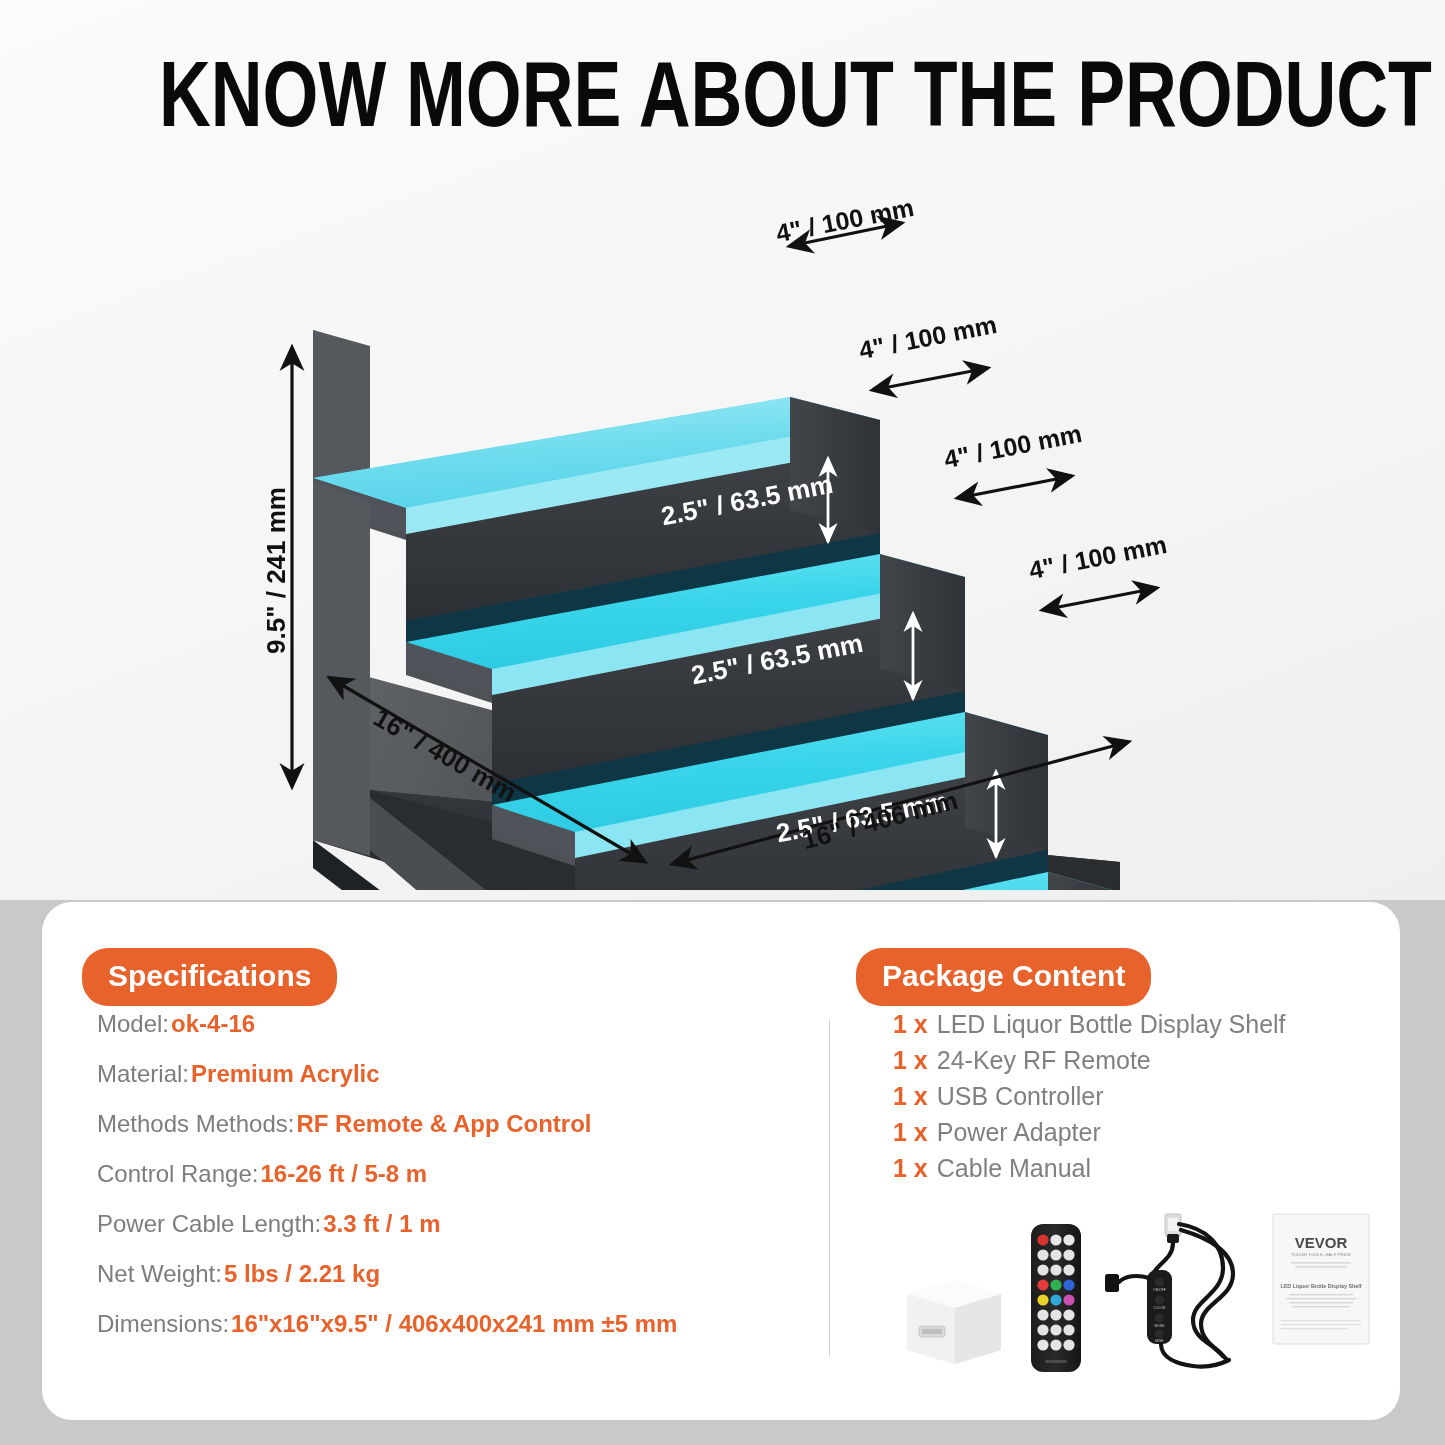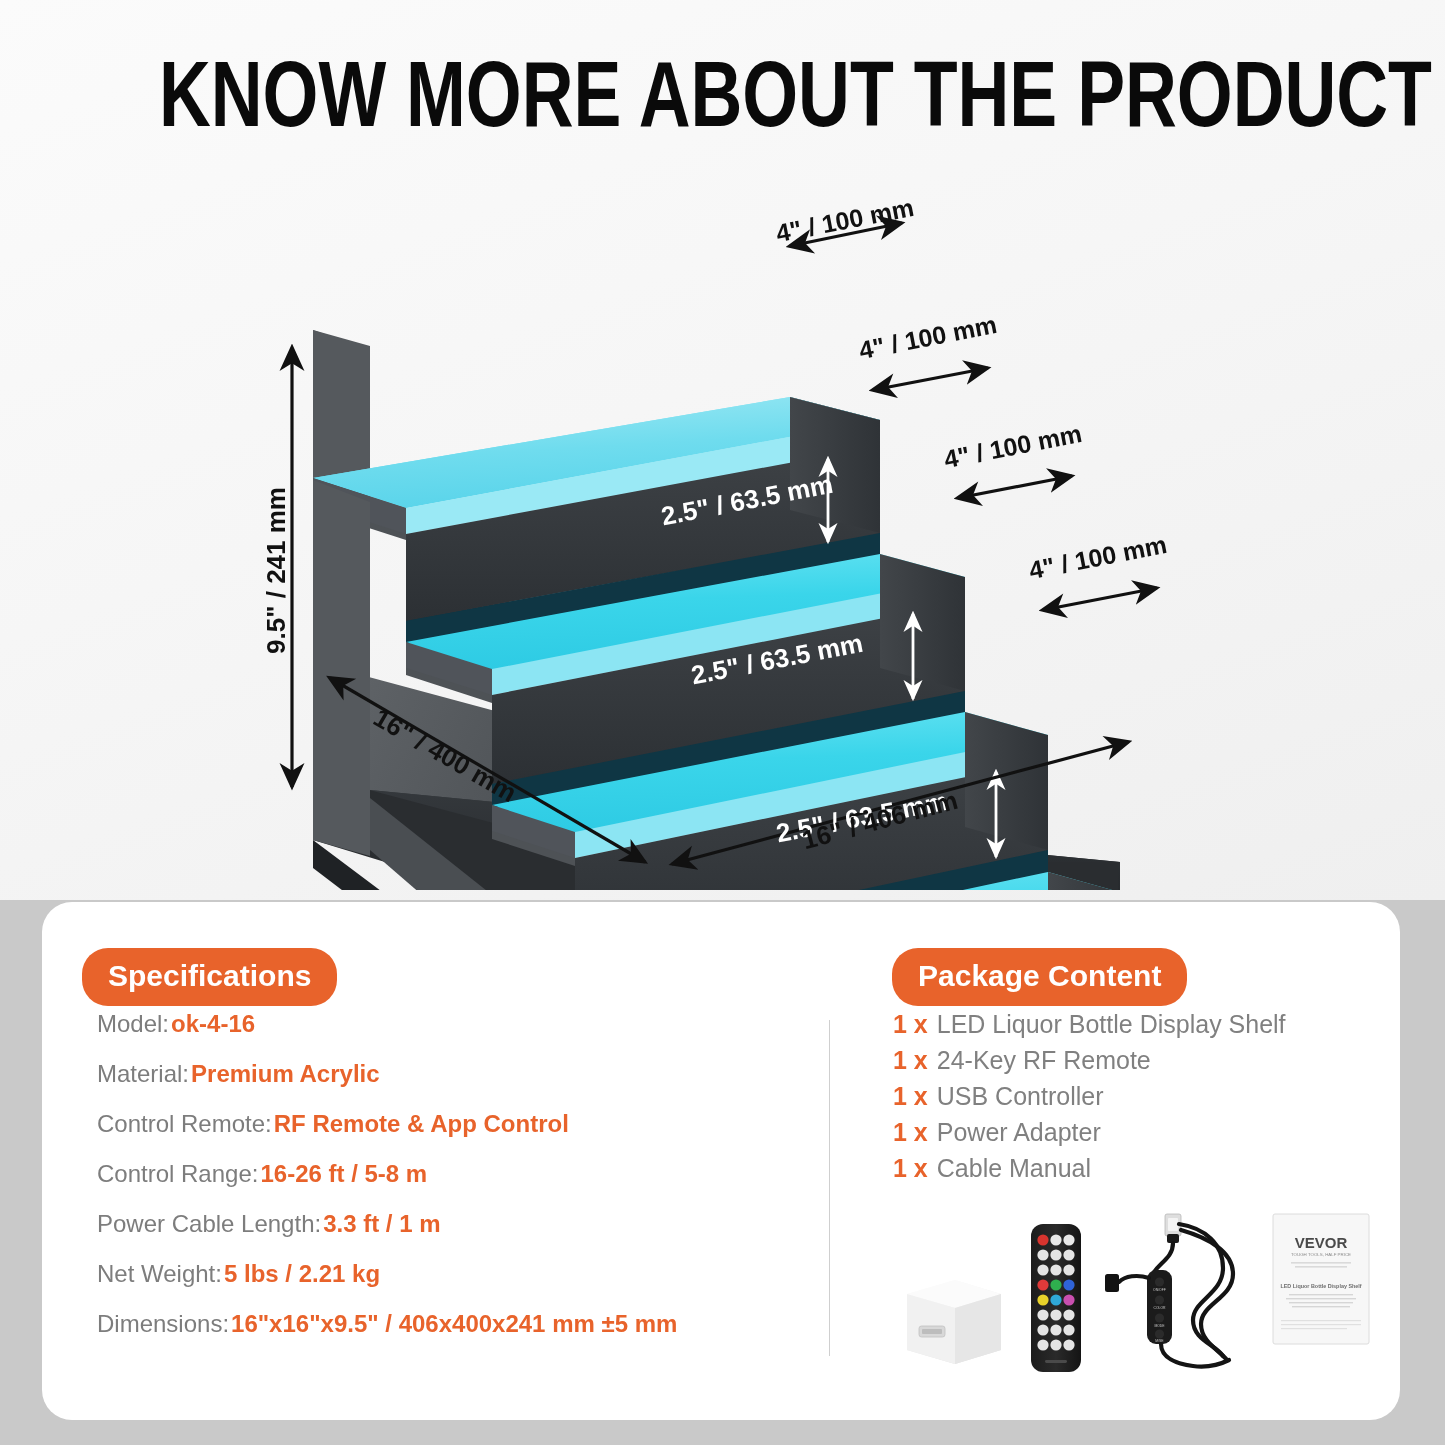--- a/index.html
+++ b/index.html
@@ -64,21 +64,21 @@
     background: #e8632b;
     border-radius: 26px;
     color: #ffffff;
     font-weight: 700;
     font-size: 30px;
     line-height: 1;
     padding: 13px 26px 15px 26px;
     white-space: nowrap;
   }
   #pill-spec { left: 82px; top: 948px; }
-  #pill-pkg  { left: 892px; top: 948px; }
+  #pill-pkg  { left: 856px; top: 948px; }
 
   
   .spec-list { position: absolute; left: 97px; top: 1010px; width: 720px; }
   .spec-row {
     display: flex; align-items: baseline;
     height: 50px;
     font-size: 24px;
     white-space: nowrap;
   }
   .spec-label { color: #7d7d7d; font-weight: 400; }
@@ -285,21 +285,21 @@
   <div class="spec-list">
     <div class="spec-row">
       <span class="spec-label">Model:</span>
       <span class="spec-value">ok-4-16</span>
     </div>
     <div class="spec-row">
       <span class="spec-label">Material:</span>
       <span class="spec-value">Premium Acrylic</span>
     </div>
     <div class="spec-row">
-      <span class="spec-label">Control Remote:</span>
+      <span class="spec-label">Methods Methods:</span>
       <span class="spec-value">RF Remote &amp; App Control</span>
     </div>
     <div class="spec-row">
       <span class="spec-label">Control Range:</span>
       <span class="spec-value">16-26 ft / 5-8 m</span>
     </div>
     <div class="spec-row">
       <span class="spec-label">Power Cable Length:</span>
       <span class="spec-value">3.3 ft / 1 m</span>
     </div>

